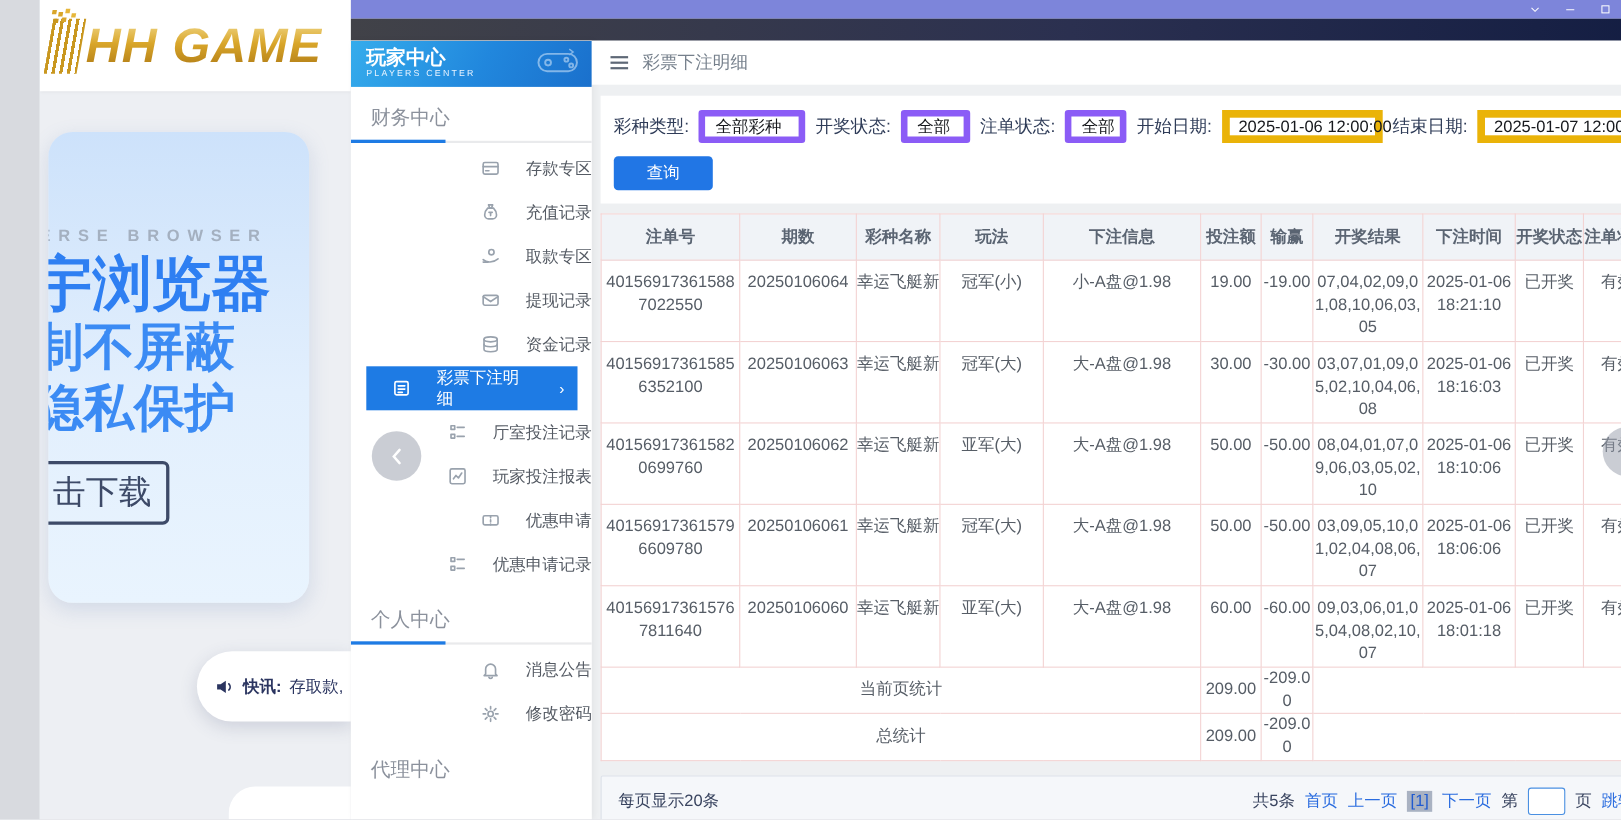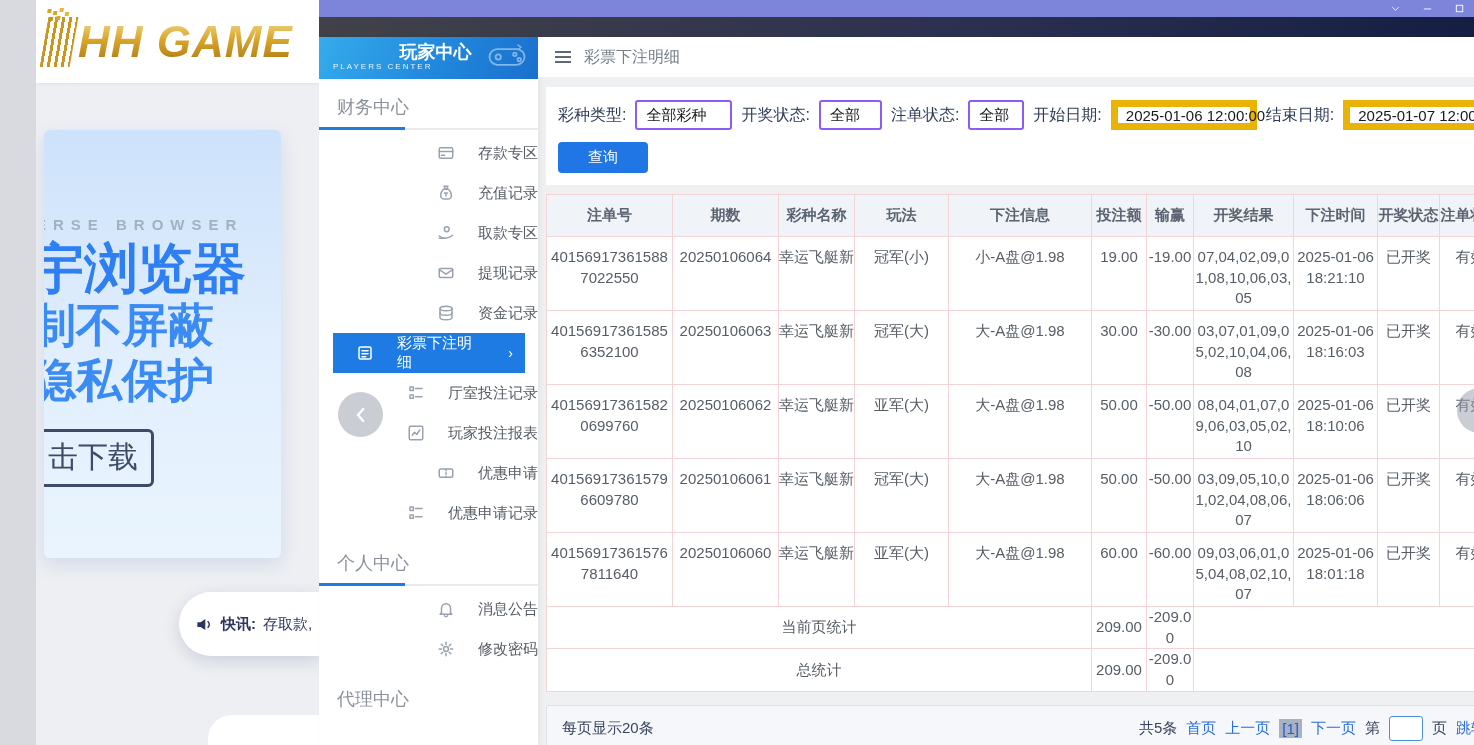--- a/index.html
+++ b/index.html
@@ -8,21 +8,21 @@
 
   
   .left-page { position:absolute; left:0; top:0; width:283px; height:745px; background:#edeff3; overflow:hidden; }
   .left-header { height:83px; background:#fff; display:flex; align-items:center; padding-left:8px; box-shadow:0 1px 3px rgba(0,0,0,.06); }
   .logo-stripes { width:30px; height:50px; background:repeating-linear-gradient(90deg,#c9971f 0 3px,transparent 3px 7px); transform:skewX(-10deg); margin-right:4px; position:relative; }
   .logo-stripes::before { content:""; position:absolute; left:-2px; top:-8px; width:4px; height:4px; background:#d9a62a;
     box-shadow:6px 2px #d9a62a, 12px -1px #e6b63a, 3px 8px #c9971f, 10px 7px #d9a62a, 18px 3px #e6b63a; }
   .logo-text { font-size:44px; font-weight:bold; font-style:italic; letter-spacing:1px;
     background:linear-gradient(180deg,#f3dd93 0%,#d9a62a 45%,#a87312 100%);
     -webkit-background-clip:text; background-clip:text; color:transparent; white-space:nowrap; }
-  .promo-card { position:absolute; left:8px; top:130px; width:237px; height:428px; border-radius:6px;
+  .promo-card { position:absolute; left:8px; top:120px; width:237px; height:428px; border-radius:22px;
     background:linear-gradient(180deg,#cde2fb 0%,#e2effd 55%,#e9f4fe 100%); overflow:hidden; box-shadow:0 6px 18px rgba(90,120,180,.18); }
   .promo-tagline { margin:86px 0 6px -8px; font-size:15px; letter-spacing:7px; color:#a4b0c0; font-weight:bold; white-space:nowrap; }
   .promo-headline { margin-left:-14px; font-size:54px; font-weight:900; color:#2e7ff2; white-space:nowrap; line-height:1.1; }
   .promo-line { margin-left:-14px; font-size:46px; font-weight:900; color:#3b8bf4; white-space:nowrap; line-height:1.18; }
   .promo-btn { display:flex; align-items:center; justify-content:center; margin:22px 0 0 -12px; width:122px; height:58px;
     border:3px solid #3d4a68; border-radius:6px; font-size:30px; color:#3d4a68; background:transparent; cursor:pointer; }
   .ticker { position:absolute; left:143px; top:592px; width:141px; height:64px; background:#fff; border-radius:32px 0 0 32px;
     box-shadow:0 5px 16px rgba(60,70,110,.18); display:flex; align-items:center; padding-left:16px; gap:7px; white-space:nowrap; overflow:hidden; }
   .ticker-label { font-size:15px; font-weight:bold; color:#2b3560; }
   .ticker-text { font-size:15px; color:#2b3560; }
@@ -31,42 +31,42 @@
   
   .win { position:absolute; left:283px; top:0; width:1191px; height:745px; }
   .titlebar { height:17px; background:#7d85da; display:flex; justify-content:flex-end; align-items:center; gap:21px; padding-right:13px; }
   .titlebar .ctl { display:flex; align-items:center; cursor:pointer; }
   .darkbar { height:20px; background:linear-gradient(90deg,#414248 0%,#2b3050 55%,#131d42 100%); }
   .content { position:absolute; top:37px; left:0; right:0; bottom:0; background:#eef0f2; }
 
   
   .sidebar { position:absolute; left:0; top:0; width:219px; bottom:0; background:#fff; box-shadow:2px 0 6px rgba(0,0,0,.05); overflow:hidden; }
   .sb-header { height:42px; background:linear-gradient(115deg,#35acec 0%,#2187dd 55%,#1a70cc 100%); position:relative; padding:5px 0 0 14px; overflow:hidden; }
-  .sb-title { font-size:18px; font-weight:bold; color:#fff; line-height:20px;text-align:center; }
+  .sb-title { font-size:18px; font-weight:bold; color:#fff; line-height:20px; }
   .sb-sub { font-size:8px; letter-spacing:2px; color:#eaf4ff; }
   .sb-pad-deco { position:absolute; right:10px; top:4px; opacity:.5; }
   .sb-section-title { margin:16px 0 0 18px; font-size:18px; color:#8b919c; }
   .sb-underline { margin-top:9px; height:2px; background:#e9eaec; position:relative; }
   .sb-underline::before { content:""; position:absolute; left:0; top:-1px; width:86px; height:3px; background:#1e7be4; }
   .sb-item { height:40px; display:flex; align-items:center; padding-left:37px; gap:23px; font-size:15px; color:#555b64; cursor:pointer;justify-content:flex-end; }
   .sb-item .ic { display:flex; color:#99a2ad; }
   .sb-item.active { margin:0 13px 0 14px; padding-left:23px; background:#1e7be4; color:#fff; }
   .sb-item.active .ic { color:#fff; }
   .sb-item .chev { margin-left:auto; margin-right:12px; font-size:14px; color:#fff; }
 
   
   .main { position:absolute; left:219px; top:0; right:0; bottom:0; overflow:hidden; }
   .toolbar { height:40px; background:#fff; display:flex; align-items:center; padding-left:17px; gap:13px; }
   .toolbar-title { font-size:16px; color:#76808c; }
   .burger { display:flex; flex-direction:column; gap:3px; cursor:pointer; }
   .burger span { width:16px; height:2px; background:#5e6876; }
   .filter-card { margin:10px 8px 0 8px; background:#fff; padding:13px 10px 12px 12px; }
   .filter-row { display:flex; align-items:center; gap:9px; flex-wrap:nowrap; }
   .f-label { font-size:16px; color:#2f3c58; white-space:nowrap; }
-  .f-select { display:inline-flex; align-items:center; justify-content:space-between; gap:24px; border:2px solid #8b5cf6; border-radius:3px;
+  .f-select { display:inline-flex; align-items:center; justify-content:space-between; gap:24px; border:6px solid #8b5cf6; border-radius:3px;
     height:30px; padding:0 7px 0 9px; background:#fff; font-size:15px; color:#16181c; cursor:pointer; white-space:nowrap; }
   .f-input { height:30px; border:7px solid #eab308; padding:0 8px; font-size:15px; color:#16181c; background:#fff; display:flex; align-items:center; white-space:nowrap; }
   .search-btn { margin-top:12px; display:inline-flex; align-items:center; justify-content:center; background:#2176e5; color:#fff;
     border:none; border-radius:4px; height:31px; padding:0 30px; font-size:15px; cursor:pointer; }
 
   .table-wrap { margin:9px 8px 0 8px; background:#fff; }
   table { width:100%; border-collapse:collapse; table-layout:fixed; }
   th, td { border:1px solid #f3d3d3; }
   th { background:#f0f3f7; height:42px; font-size:15px; color:#5a6472; font-weight:bold; padding:0; }
   td { height:74px; vertical-align:top; padding-top:10px; text-align:center; font-size:15px; color:#565d66; word-break:break-all; line-height:1.38; }

